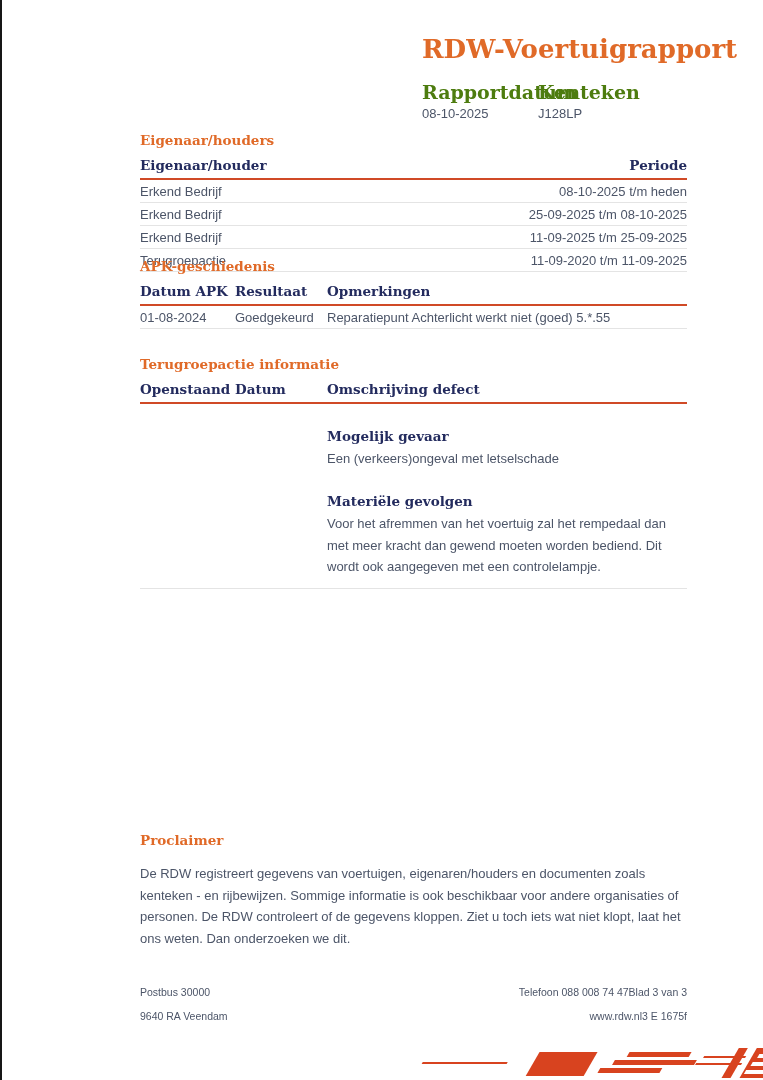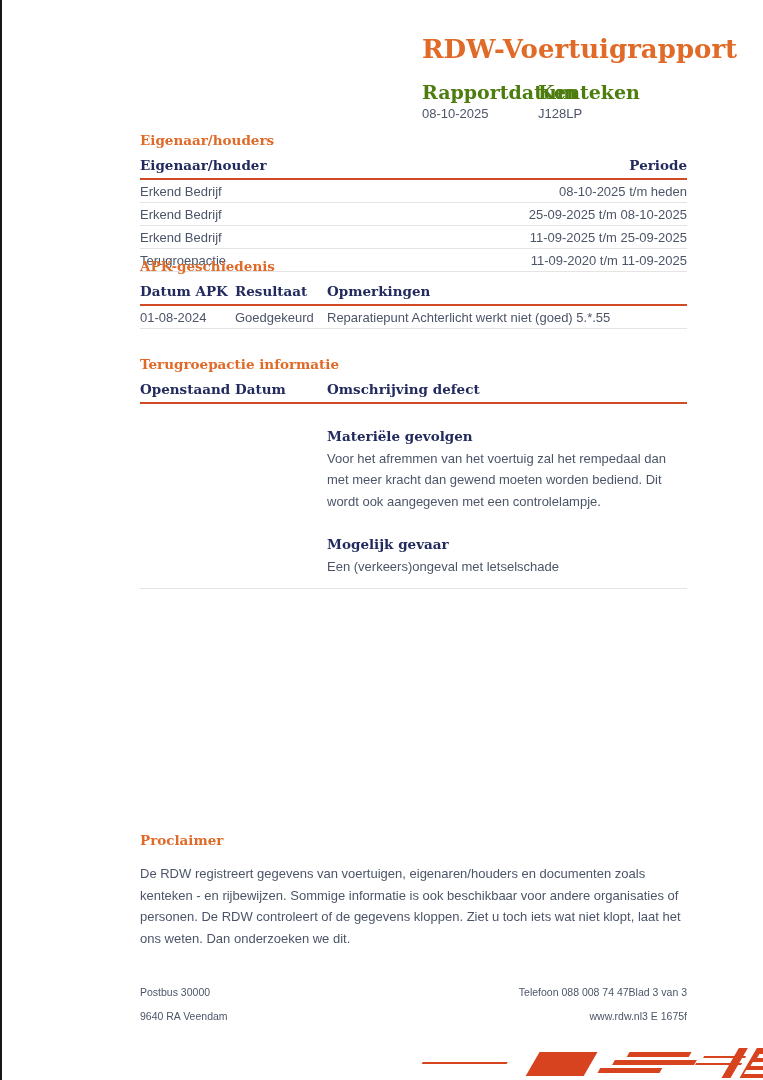--- a/index.html
+++ b/index.html
@@ -135,26 +135,26 @@
 
   <div class="section recall-section">
     <div class="section-title">Terugroepactie informatie</div>
     <div class="thead">
       <div class="th col-a">Openstaand</div>
       <div class="th col-b">Datum</div>
       <div class="th col-c">Omschrijving defect</div>
     </div>
     <div class="recall-body gap-bottom">
       <div class="recall-extra gap-lg">
+        <div class="sub-heading">Mogelijk gevaar</div>
+        <div class="body-text">Een (verkeers)ongeval met letselschade</div>
+      </div>
+      <div class="recall-extra gap-lg">
         <div class="sub-heading">Materiële gevolgen</div>
         <div class="body-text">Voor het afremmen van het voertuig zal het rempedaal dan met meer kracht dan gewend moeten worden bediend. Dit wordt ook aangegeven met een controlelampje.</div>
-      </div>
-      <div class="recall-extra gap-lg">
-        <div class="sub-heading">Mogelijk gevaar</div>
-        <div class="body-text">Een (verkeers)ongeval met letselschade</div>
       </div>
     </div>
   </div>
 
   <div class="section proclaimer-section">
     <div class="section-title">Proclaimer</div>
     <div class="proclaimer-text">De RDW registreert gegevens van voertuigen, eigenaren/houders en documenten zoals kenteken - en rijbewijzen. Sommige informatie is ook beschikbaar voor andere organisaties of personen. De RDW controleert of de gegevens kloppen. Ziet u toch iets wat niet klopt, laat het ons weten. Dan onderzoeken we dit.</div>
   </div>
 
   <div class="section footer-section">

